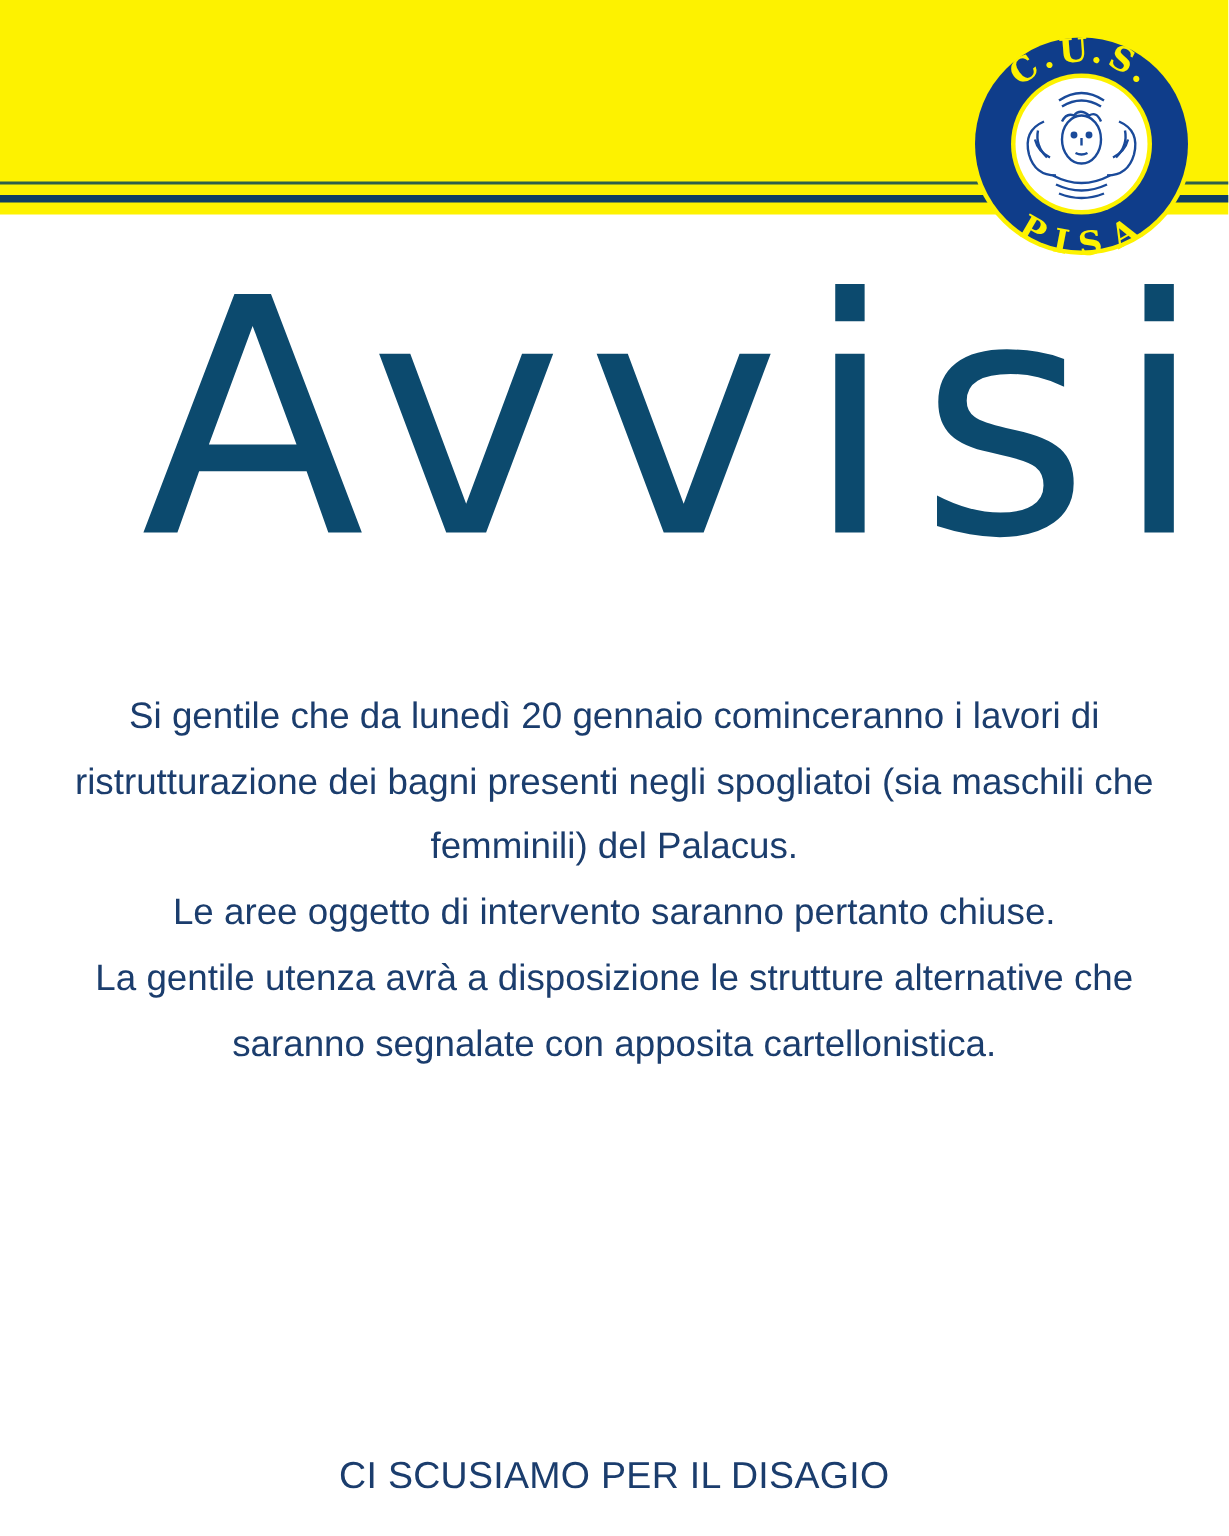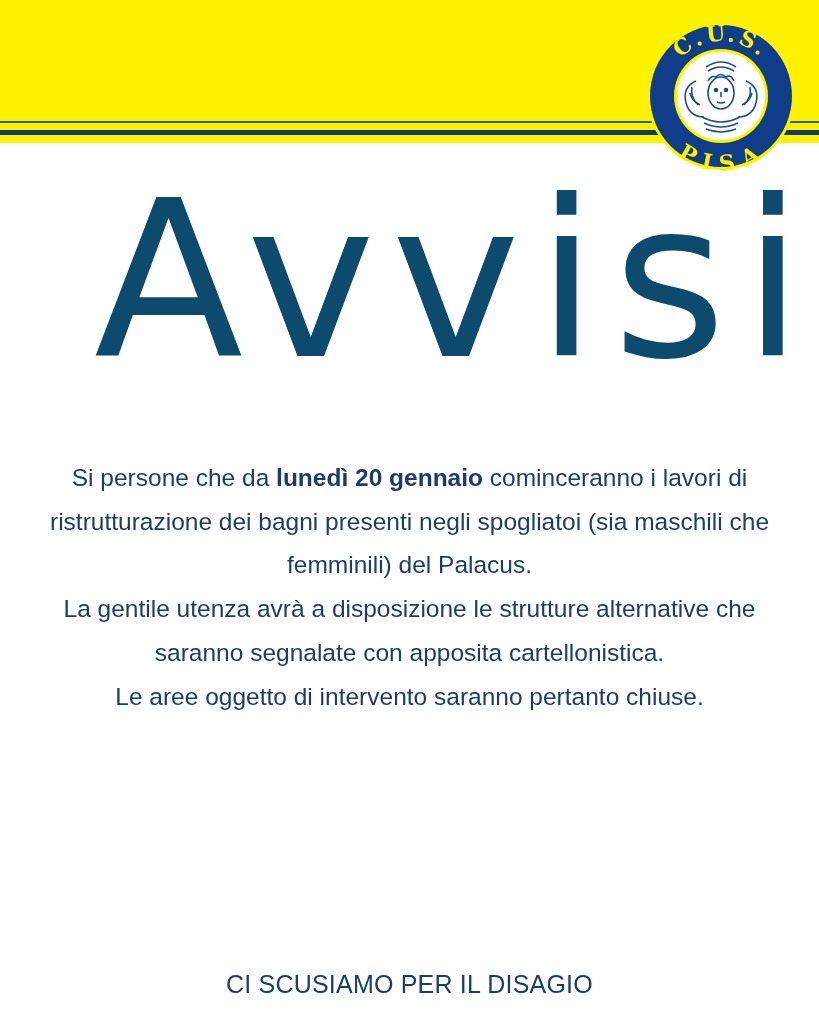--- a/index.html
+++ b/index.html
@@ -64,21 +64,21 @@
       width: 739px;
       text-align: center;
       color: #1b3d6d;
       font-size: 24.5px;
       line-height: 43.7px;
     }
     .body-text p {
       margin: 0;
     }
     .body-text b {
-      font-weight: bold;
+      font-weight: normal;
       text-align: center;
     }
     .footer {
       position: absolute;
       left: 0;
       top: 970px;
       width: 819px;
       text-align: center;
       color: #1b3d6d;
       font-size: 25px;
@@ -129,18 +129,18 @@
 
     <path d="M56 96 q19 10 38 0"></path>
     <path d="M58 102 q17 8 34 0"></path>
     <path d="M60 108 q15 6 30 0"></path>
   </g>
 </svg>
 
 <div class="title">Avvisi</div>
 
 <div class="body-text">
-  <p><span>Si persone che da </span><b>lunedì 20 gennaio</b><span> cominceranno i lavori di ristrutturazione dei bagni presenti negli spogliatoi (sia maschili che femminili) del Palacus.</span></p>
+  <p><span>Si gentile che da </span><b>lunedì 20 gennaio</b><span> cominceranno i lavori di ristrutturazione dei bagni presenti negli spogliatoi (sia maschili che femminili) del Palacus.</span></p>
+  <p>Le aree oggetto di intervento saranno pertanto chiuse.</p>
   <p>La gentile utenza avrà a disposizione le strutture alternative che saranno segnalate con apposita cartellonistica.</p>
-  <p>Le aree oggetto di intervento saranno pertanto chiuse.</p>
 </div>
 
 <div class="footer">CI SCUSIAMO PER IL DISAGIO</div>
 
 </body></html>

